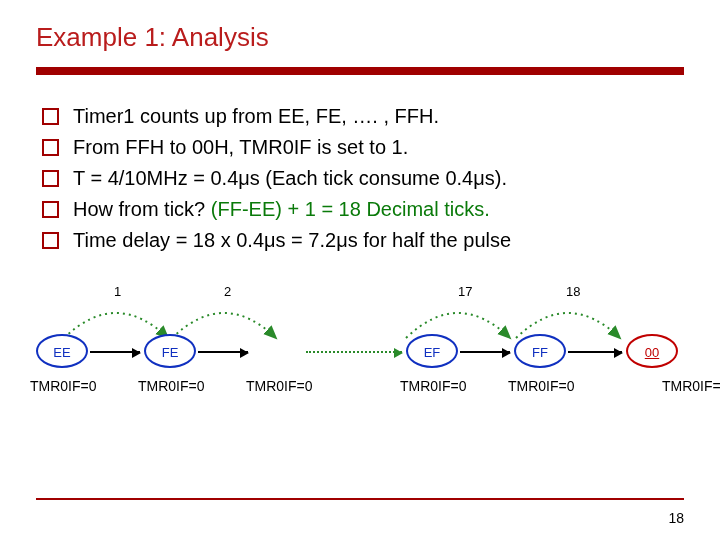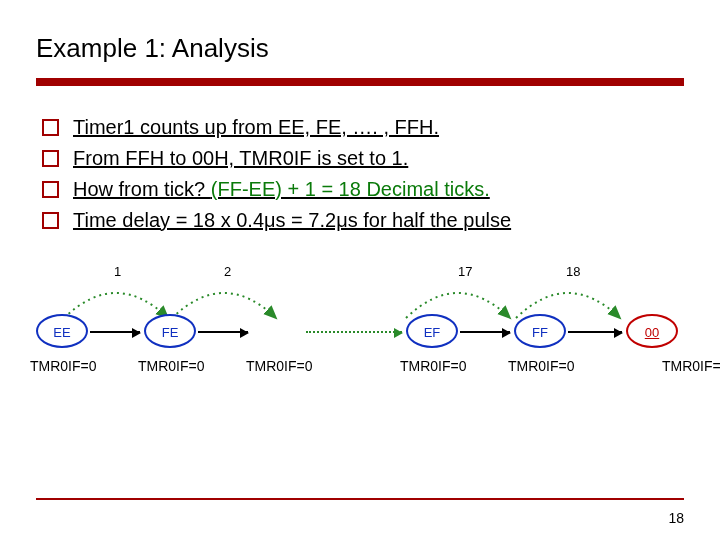--- a/index.html
+++ b/index.html
@@ -14,22 +14,22 @@
   }
   .slide {
     padding: 22px 36px 0 36px;
     box-sizing: border-box;
     width: 100%;
     height: 100%;
     position: relative;
   }
   .title {
     font-size: 26px;
-    color: #000000;
-    margin: 11px 0 14px 0;
+    color: #b91c1c;
+    margin: 0 0 14px 0;
     font-weight: normal;
   }
   .rule {
     height: 8px;
     background: #a00000;
     width: 100%;
     margin-bottom: 26px;
   }
   .bullets {
     list-style: none;
@@ -45,21 +45,21 @@
   }
   .cb {
     display: inline-block;
     width: 13px;
     height: 13px;
     border: 2px solid #a00000;
     margin-right: 14px;
     margin-top: 7px;
     flex: 0 0 auto;
   }
-  .bullets li .txt { flex: 1; text-decoration: underline; }
+  .bullets li .txt { flex: 1; }
   .green { color: #0a7a0a; }
 
   .diagram {
     position: relative;
     margin-top: 28px;
     height: 150px;
     width: 650px;
   }
   .node {
     position: absolute;
@@ -147,20 +147,24 @@
     <li>
         <span class="cb"></span>
         <span class="txt">Timer1 counts up from EE, FE, …. , FFH.</span>
       </li>
     <li>
         <span class="cb"></span>
         <span class="txt">From FFH to 00H, TMR0IF is set to 1.</span>
       </li>
     <li>
         <span class="cb"></span>
+        <span class="txt">T = 4/10MHz = 0.4μs (Each tick consume 0.4μs).</span>
+      </li>
+    <li>
+        <span class="cb"></span>
         <span class="txt"><span>How from tick? </span><span class="green">(FF-EE) + 1 = 18 Decimal ticks.</span></span>
       </li>
     <li>
         <span class="cb"></span>
         <span class="txt">Time delay = 18 x 0.4μs = 7.2μs for half the pulse</span>
       </li>
   </ul>
 
   <div class="diagram">
 

